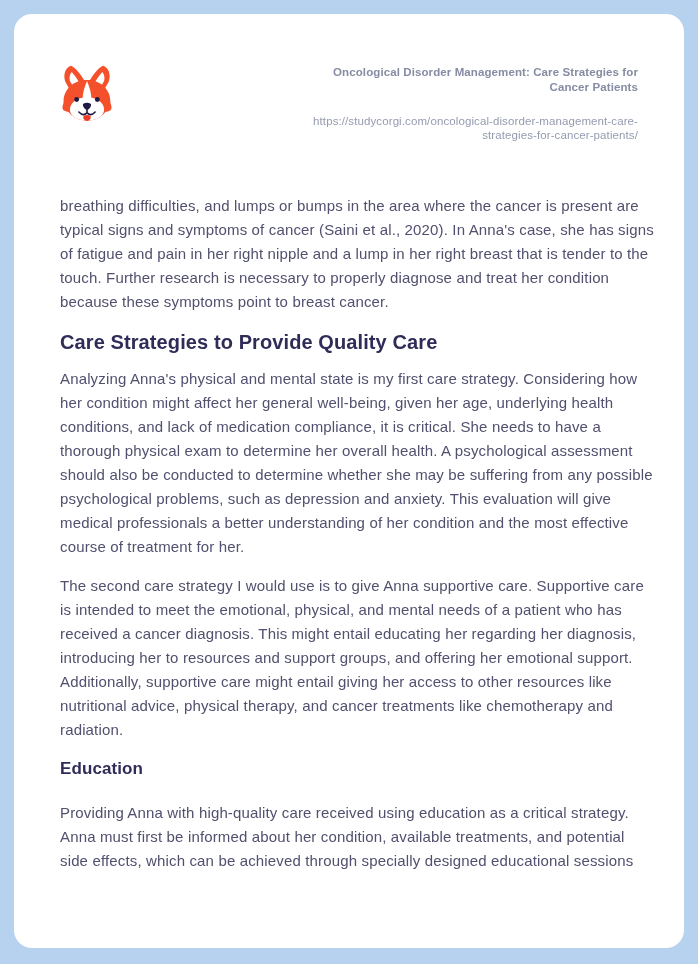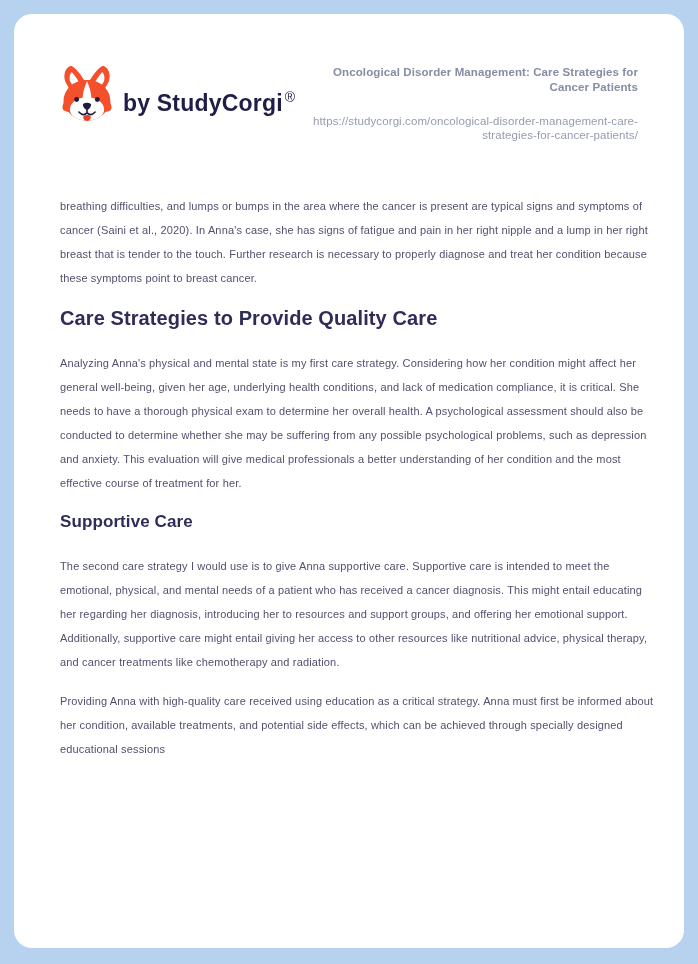--- a/index.html
+++ b/index.html
@@ -73,33 +73,33 @@
     overflow-wrap: anywhere;
     text-decoration: none;
     display: block;
     cursor: pointer;
     letter-spacing: 0.1px;
     margin-top: 21px;
   }
   
   .content { width: 594px; }
   .content p {
-    font-size: 11px;
+    font-size: 15px;
     line-height: 24px;
     color: #51506e;
     letter-spacing: 0.15px;
     margin: 0 0 15px 0;
     text-align: left;
   }
   .content h2 {
     font-size: 20px;
     line-height: 27px;
     font-weight: bold;
     color: #2f2c58;
-    margin: 0 0 19px 0;
+    margin: 0 0 11px 0;
     letter-spacing: 0.1px;
   }
   .content h3 {
     font-size: 17px;
     line-height: 24px;
     font-weight: bold;
     color: #2f2c58;
     margin: 0 0 20px 0;
     letter-spacing: 0.1px;
   }
@@ -131,33 +131,32 @@
             <circle cx="18.5" cy="38.5" r="2.7" fill="#1e1c45"></circle>
             <circle cx="41.5" cy="38.5" r="2.7" fill="#1e1c45"></circle>
 
             <path d="M25.5 43.5 Q30 41 34.5 43.5 Q34.8 48 30 50.5 Q25.2 48 25.5 43.5 Z" fill="#1e1c45"></path>
 
             <path d="M30 50.5 L30 53.5 M21 52.5 Q25.5 57.5 30 53.5 Q34.5 57.5 39 52.5" stroke="#1e1c45" stroke-width="1.8" fill="none" stroke-linecap="round"></path>
 
             <path d="M26 56.5 Q30 55 34 56.5 L34 60 Q30 65 26 60 Z" fill="#ee3b25"></path>
           </svg>
         </span>
-        <span class="brand-text"><span>by StudyCorgi</span><span class="brand-reg">®</span></span>
       </a>
 
       <div class="doc-meta">
         <div class="doc-title">Oncological Disorder Management: Care Strategies for Cancer Patients</div>
         <a class="doc-url">https://studycorgi.com/oncological-disorder-management-care-strategies-for-cancer-patients/</a>
       </div>
 
     </div>
 
     <div class="content">
       <p>breathing difficulties, and lumps or bumps in the area where the cancer is present are typical signs and symptoms of cancer (Saini et al., 2020). In Anna's case, she has signs of fatigue and pain in her right nipple and a lump in her right breast that is tender to the touch. Further research is necessary to properly diagnose and treat her condition because these symptoms point to breast cancer.</p>
       <h2>Care Strategies to Provide Quality Care</h2>
       <p>Analyzing Anna's physical and mental state is my first care strategy. Considering how her condition might affect her general well-being, given her age, underlying health conditions, and lack of medication compliance, it is critical. She needs to have a thorough physical exam to determine her overall health. A psychological assessment should also be conducted to determine whether she may be suffering from any possible psychological problems, such as depression and anxiety. This evaluation will give medical professionals a better understanding of her condition and the most effective course of treatment for her.</p>
-      <h3>Supportive Care</h3>
       <p>The second care strategy I would use is to give Anna supportive care. Supportive care is intended to meet the emotional, physical, and mental needs of a patient who has received a cancer diagnosis. This might entail educating her regarding her diagnosis, introducing her to resources and support groups, and offering her emotional support. Additionally, supportive care might entail giving her access to other resources like nutritional advice, physical therapy, and cancer treatments like chemotherapy and radiation.</p>
+      <h3>Education</h3>
       <p>Providing Anna with high-quality care received using education as a critical strategy. Anna must first be informed about her condition, available treatments, and potential side effects, which can be achieved through specially designed educational sessions</p>
     </div>
 
   </div>
 </div>
 
 </body></html>

